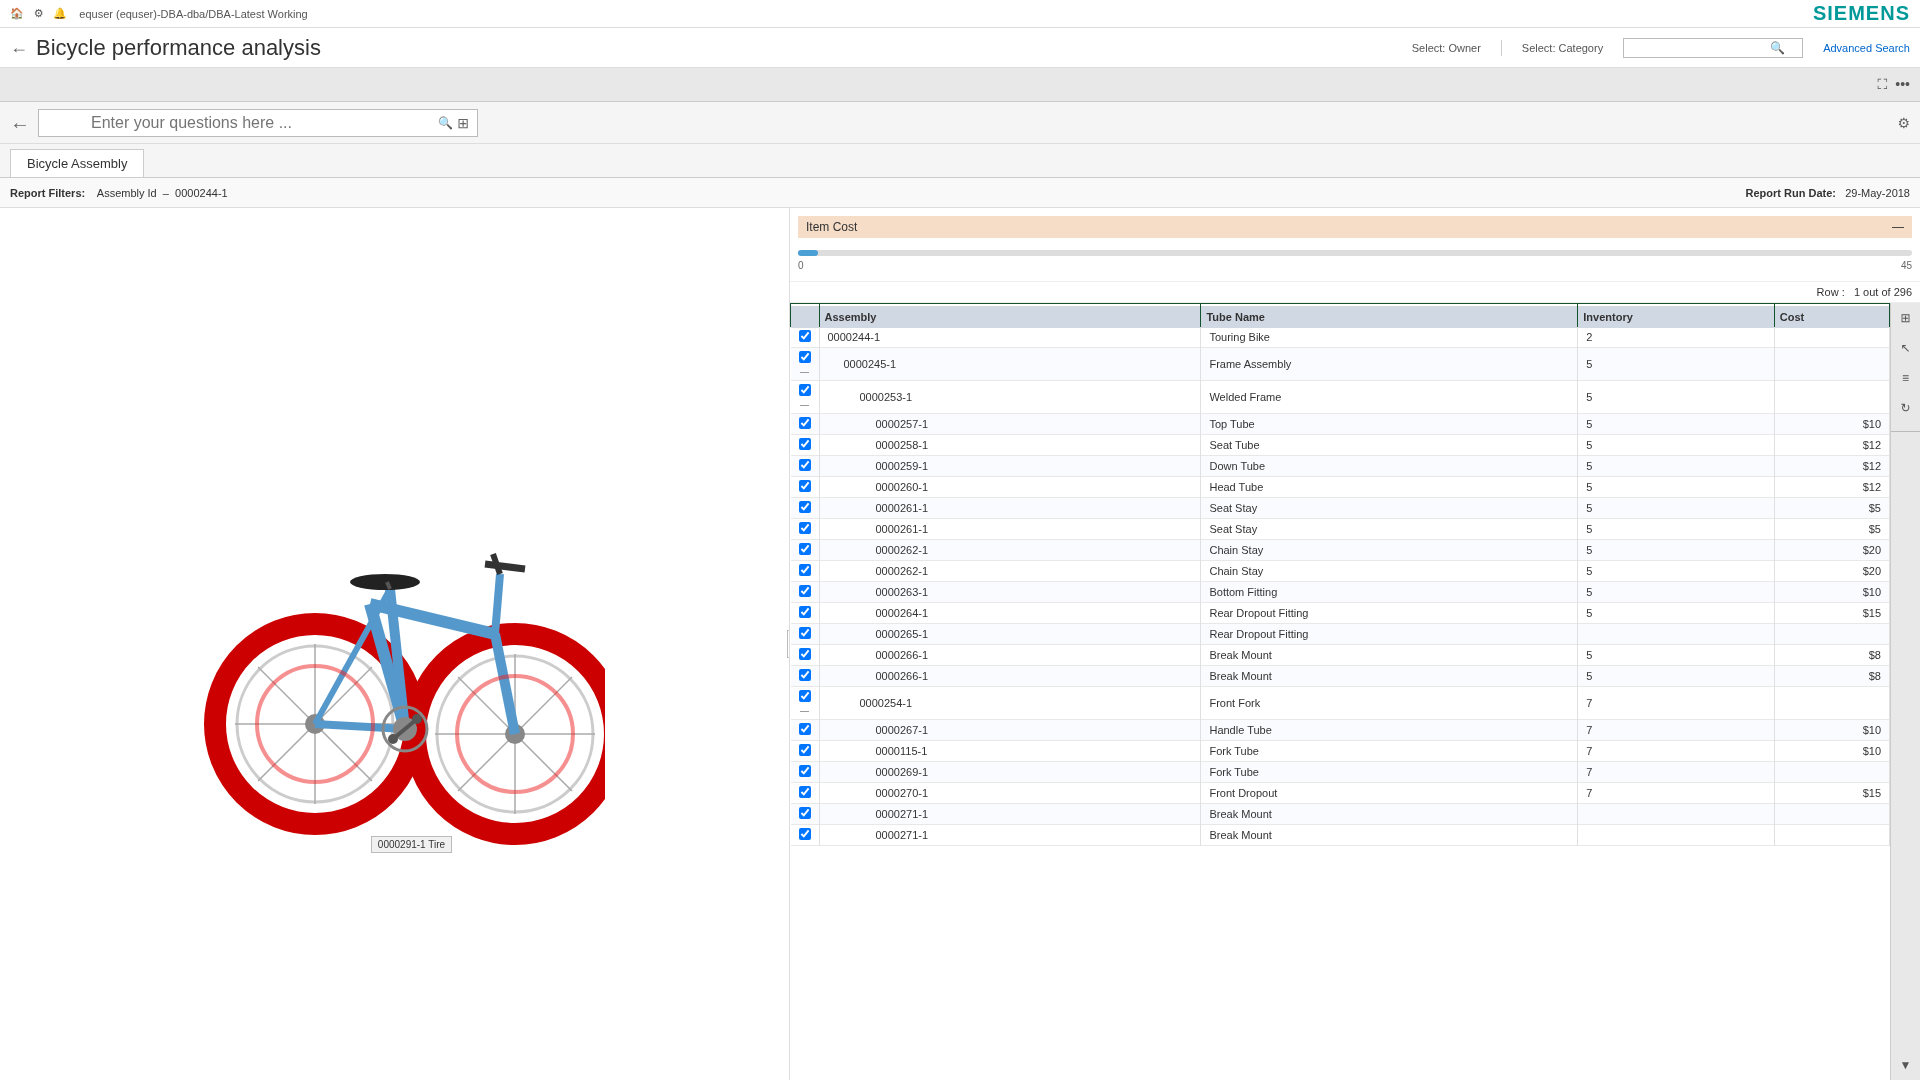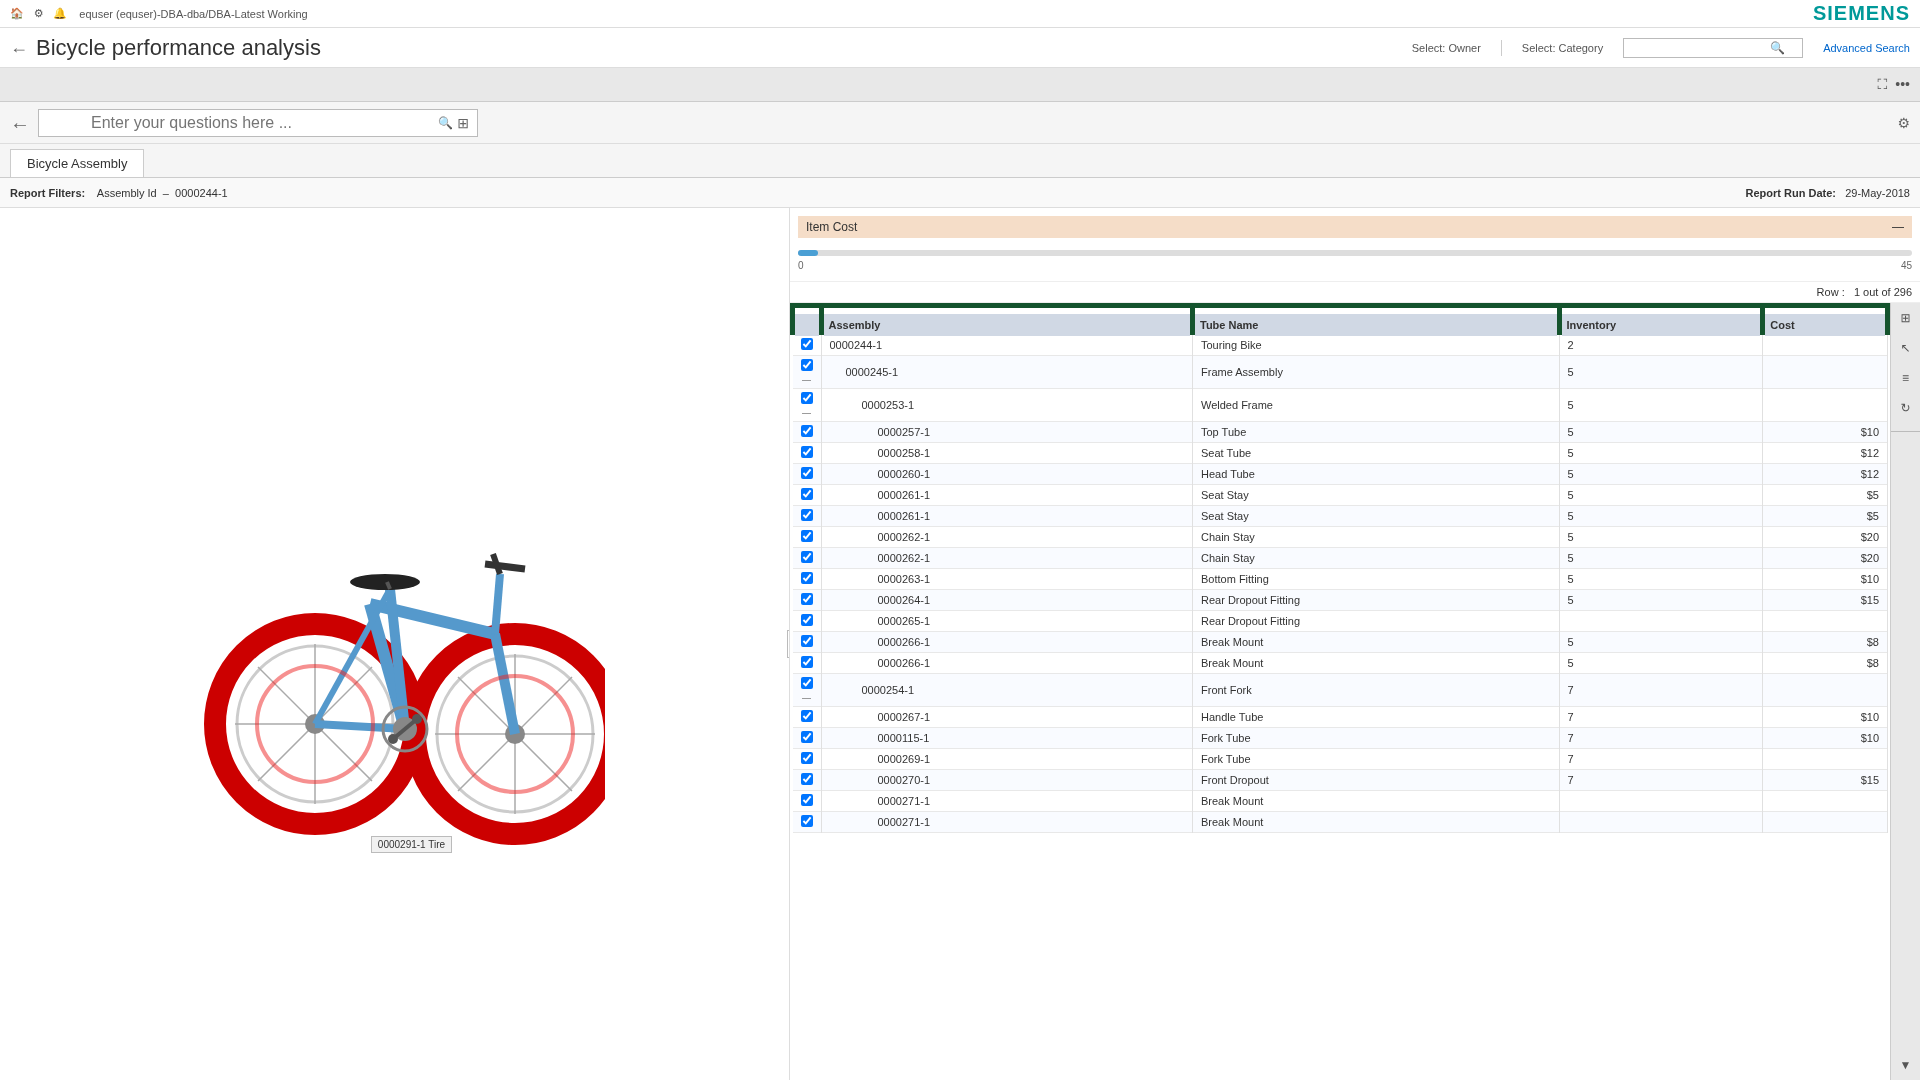--- a/index.html
+++ b/index.html
@@ -67,21 +67,21 @@
     .slider-track { width: 100%; height: 6px; background: #ddd; border-radius: 3px; position: relative; margin: 4px 0; }
     .slider-fill { width: 20px; height: 6px; background: #4a9fd4; border-radius: 3px; }
     .slider-labels { display: flex; justify-content: space-between; font-size: 10px; color: #666; }
 
     
     #row-info { text-align: right; padding: 4px 8px; font-size: 11px; color: #333; border-bottom: 1px solid #eee; }
 
     
     #data-table { flex: 1; overflow-y: auto; }
     table { width: 100%; border-collapse: collapse; font-size: 11px; }
-    thead th { background: #d0d8e4; border: 5px solid #14532d; padding: 5px 5px; text-align: left; font-weight: 600; color: #333; position: sticky; top: 8px; }
+    thead th { background: #d0d8e4; border: 1px solid #14532d; padding: 5px 5px; text-align: left; font-weight: 600; color: #333; position: sticky; top: 2px; }
     tbody tr { border-bottom: 1px solid #e8e8e8; }
     tbody tr:nth-child(even) { background: #f9fbff; }
     td { padding: 3px 8px; border-right: 1px solid #e0e0e0; color: #333; vertical-align: middle; }
     td.cost { text-align: right; }
     .checkbox-cell { width: 20px; text-align: center; }
     .checkbox { width: 12px; height: 12px; cursor: pointer; }
 
     
     #right-sidebar { width: 30px; background: #e8e8e8; border-left: 1px solid #ccc; display: flex; flex-direction: column; align-items: center; padding: 4px 0; gap: 8px; }
     .sidebar-icon { color: #555; font-size: 12px; cursor: pointer; padding: 4px; }
@@ -339,20 +339,32 @@
       <td>Seat Tube</td>
       <td>5</td>
       <td class="cost">$12</td>
     </tr>
               <tr>
       <td class="checkbox-cell">
         <input type="checkbox" class="checkbox" checked="" style="">
         
       </td>
       <td>
+        <span style="padding-left:48px;">0000259-1</span>
+      </td>
+      <td>Down Tube</td>
+      <td>5</td>
+      <td class="cost">$12</td>
+    </tr>
+              <tr>
+      <td class="checkbox-cell">
+        <input type="checkbox" class="checkbox" checked="" style="">
+        
+      </td>
+      <td>
         <span style="padding-left:48px;">0000260-1</span>
       </td>
       <td>Head Tube</td>
       <td>5</td>
       <td class="cost">$12</td>
     </tr>
               <tr>
       <td class="checkbox-cell">
         <input type="checkbox" class="checkbox" checked="" style="">
         

